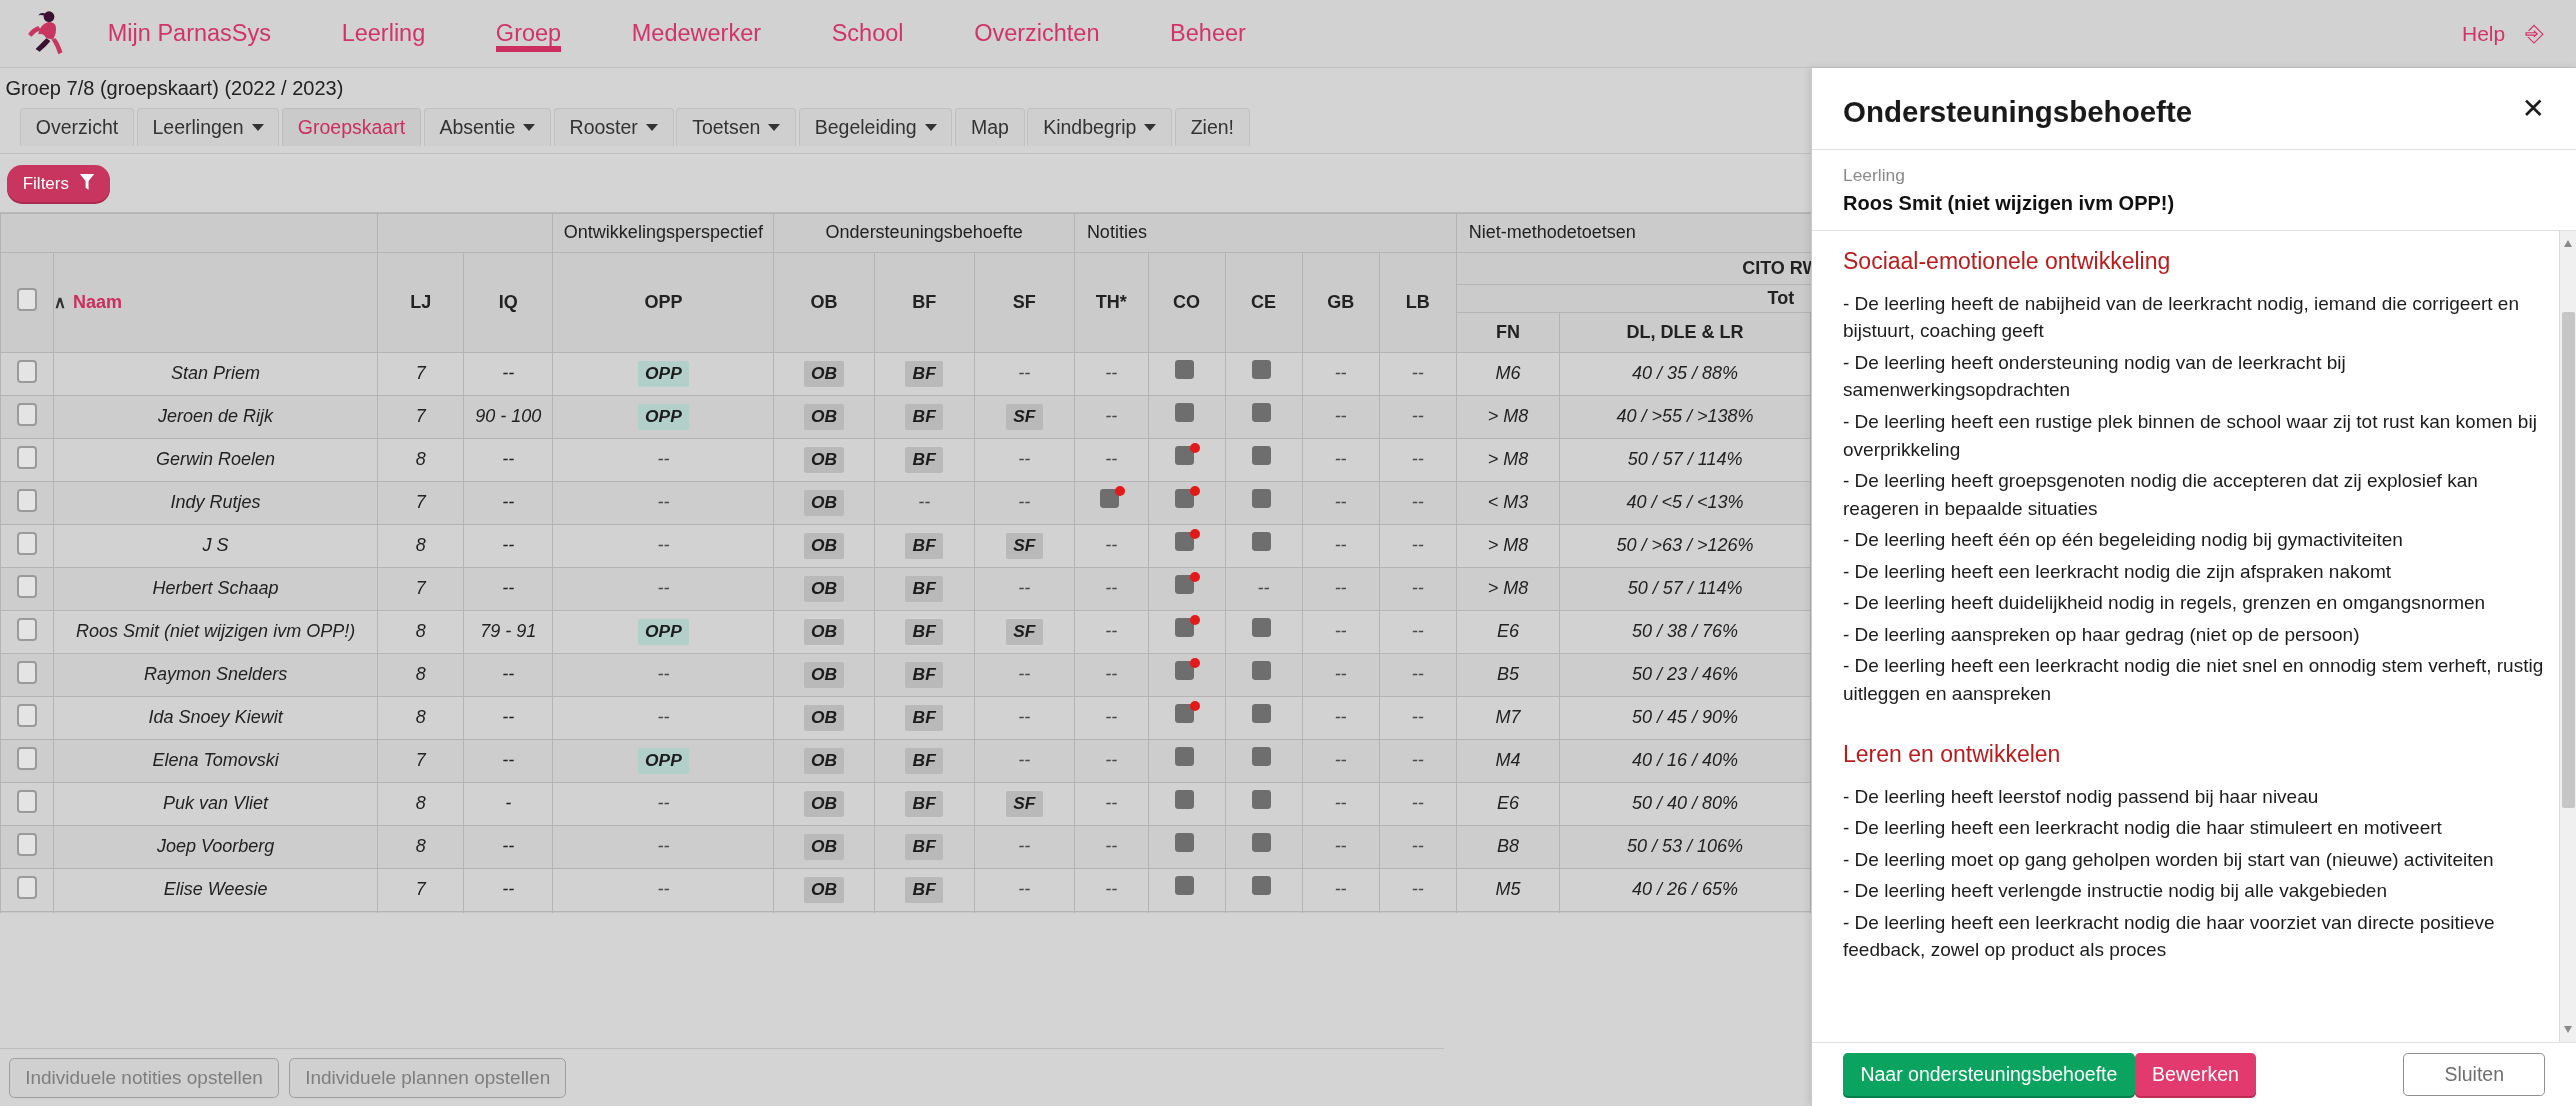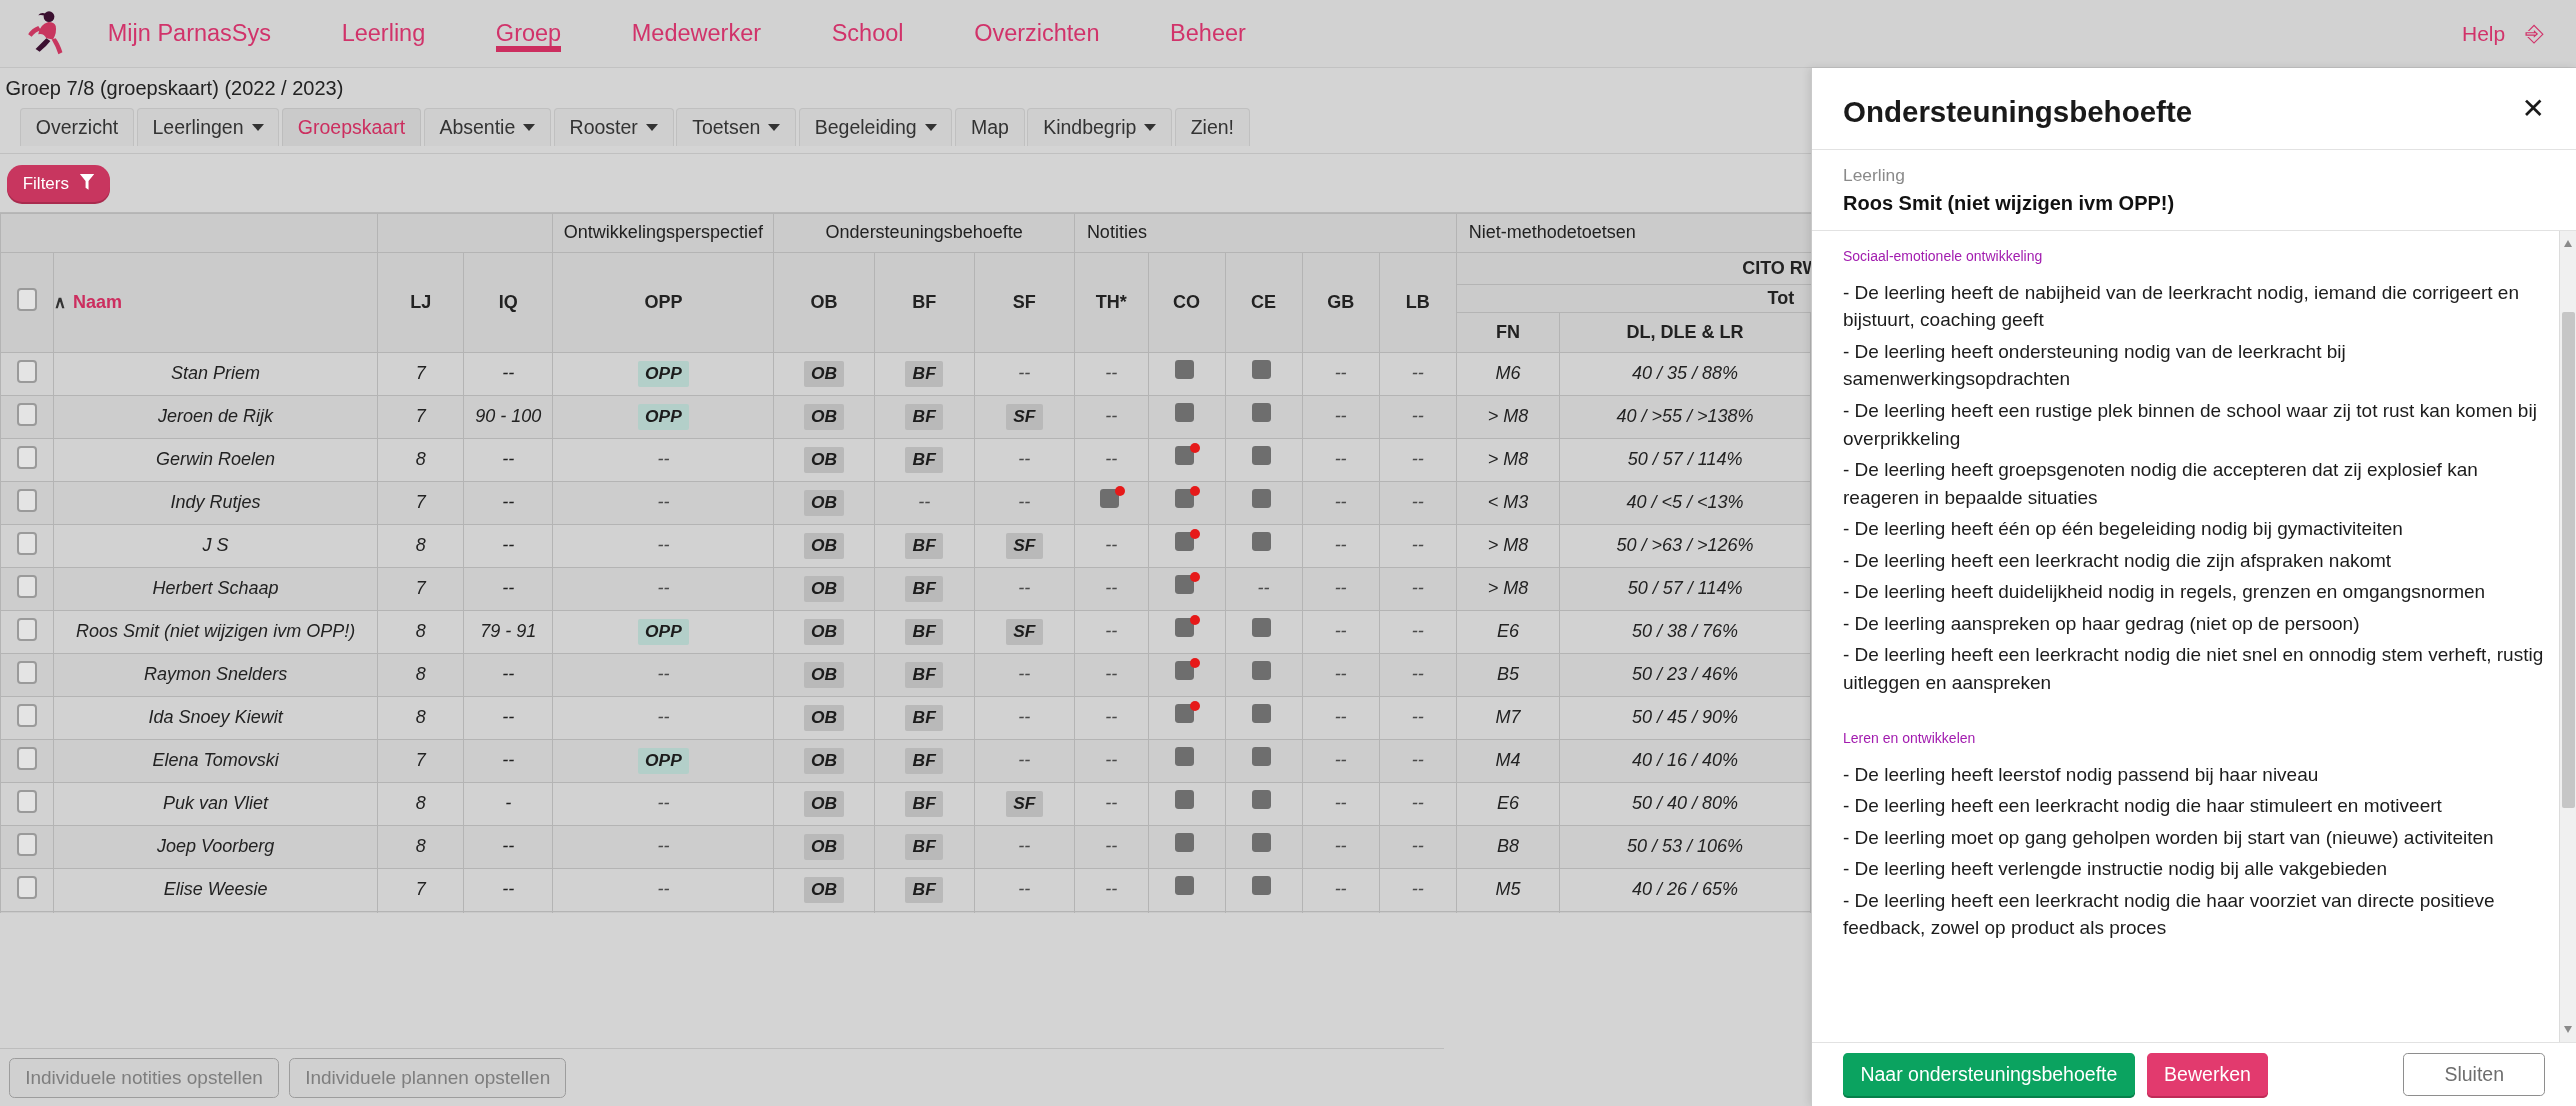--- a/index.html
+++ b/index.html
@@ -244,34 +244,33 @@
     border-bottom: 0.7px solid #e2e2e2;
   }
   .panel-sub .lbl { font-size: 17.4px; color: #8a8a8a; margin-bottom: 6px; }
   .panel-sub .val { font-size: 20px; color: #111; font-weight: bold; }
   .panel-body {
     flex: 1;
     overflow: hidden;
     padding: 17.4px 31px 6.7px 31px;
     position: relative;
   }
-  .sec-title { font-size: 14px; color: #a21caf; margin-bottom: 14.8px; }
+  .sec-title { font-size: 23px; color: #b91c1c; margin-bottom: 14.8px; }
   .bullet {
     font-size: 19px;
     color: #1c1c1c;
     line-height: 1.45;
     margin-bottom: 4px;
   }
   .sec-gap { height: 29.5px; }
   .panel-foot {
     height: 64px;
     border-top: 0.7px solid #e2e2e2;
     display: flex; align-items: center;
     padding: 0 31px;
-    gap: 12px;
   }
   .btn {
     border: none;
     border-radius: 4.7px;
     font-size: 19.5px;
     padding: 10px 17.4px;
     cursor: pointer;
     white-space: nowrap;
   }
   .btn-green { background: #0ba360; color: #fff; box-shadow: 0 2px 0 #06804a; }

